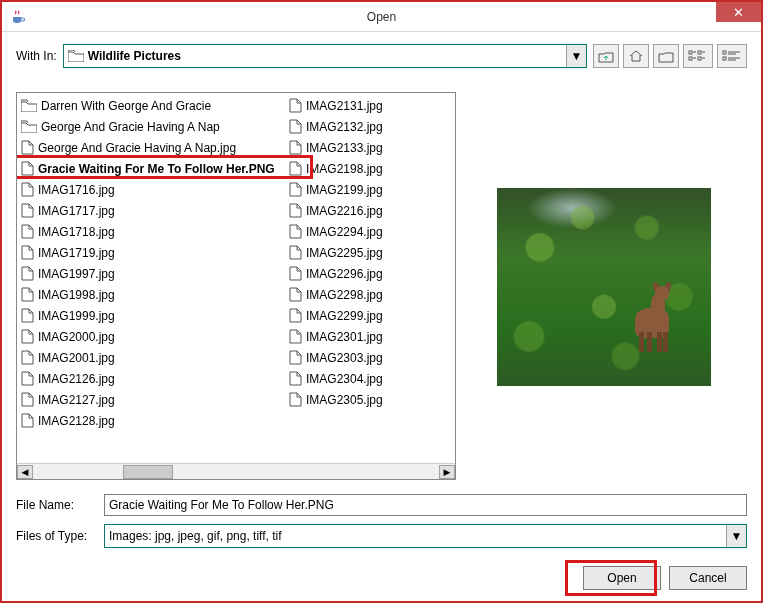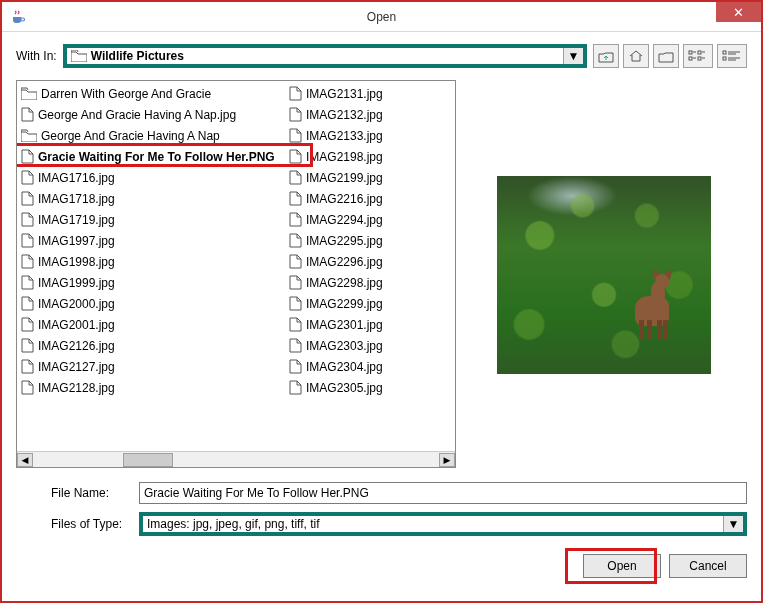--- a/index.html
+++ b/index.html
@@ -51,21 +51,21 @@
   }
   .row {
     display: flex;
     align-items: center;
     gap: 6px;
   }
   .label { white-space: nowrap; }
   .combo {
     flex: 1;
     height: 24px;
-    border: 4px solid #0f766e;
+    border: 1px solid #0f766e;
     background: #fff;
     display: flex;
     align-items: center;
     padding: 8px 4px;
     position: relative;
   }
   .combo .arrow {
     position: absolute;
     right: 0; top: 0; bottom: 0;
     width: 20px;
@@ -81,21 +81,21 @@
   }
   .tbtn {
     width: 26px; height: 24px;
     border: 1px solid #a0a0a0;
     background: #f0f0f0;
     display: flex;
     align-items: center;
     justify-content: center;
   }
   .file-area {
-    margin-top: 12px;
+    margin-top: 24px;
     display: flex;
     gap: 5px;
   }
   .list-wrap {
     border: 1px solid #888;
     background: #fff;
     width: 440px;
     height: 388px;
     display: flex;
     flex-direction: column;
@@ -239,21 +239,21 @@
   .deer .leg.l3 { left: 28px; }
   .deer .leg.l4 { left: 34px; }
 
   .bottom {
     margin-top: 14px;
     display: flex;
     flex-direction: column;
     gap: 8px;
   }
   .field-row { display:flex; align-items:center; gap: 8px; }
-  .field-row .label { width: 80px; margin-left: 35px; }
+  .field-row .label { width: 80px; }
   .txt {
     flex: 1;
     height: 22px;
     border: 1px solid #7a7a7a;
     padding: 0 4px;
     background: #fff;
     font-size: 12px;
   }
   .btn-row {
     display: flex;
@@ -354,49 +354,57 @@
               <div class="item">
                 <span>
                   <svg width="16" height="13" viewBox="0 0 16 13">
                     <path d="M0 3 h5 l2 2 h9 v8 h-16 z M0 3 v-2 h6 l1 2" fill="none" stroke="#555" stroke-width="1"></path>
                   </svg>
                 </span>
                 <span class="fname">Darren With George And Gracie</span>
               </div>
               <div class="item">
                 <span>
-                  <svg width="13" height="15" viewBox="0 0 13 15">
-                    <path d="M1 1 h7 l4 4 v9 h-11 z M8 1 v4 h4" fill="none" stroke="#555" stroke-width="1"></path>
-                  </svg>
-                </span>
-                <span class="fname">George And Gracie Having A Nap.jpg</span>
-              </div>
-              <div class="item">
-                <span>
                   <svg width="16" height="13" viewBox="0 0 16 13">
                     <path d="M0 3 h5 l2 2 h9 v8 h-16 z M0 3 v-2 h6 l1 2" fill="none" stroke="#555" stroke-width="1"></path>
                   </svg>
                 </span>
                 <span class="fname">George And Gracie Having A Nap</span>
               </div>
               <div class="item">
                 <span>
                   <svg width="13" height="15" viewBox="0 0 13 15">
                     <path d="M1 1 h7 l4 4 v9 h-11 z M8 1 v4 h4" fill="none" stroke="#555" stroke-width="1"></path>
                   </svg>
                 </span>
+                <span class="fname">George And Gracie Having A Nap.jpg</span>
+              </div>
+              <div class="item">
+                <span>
+                  <svg width="13" height="15" viewBox="0 0 13 15">
+                    <path d="M1 1 h7 l4 4 v9 h-11 z M8 1 v4 h4" fill="none" stroke="#555" stroke-width="1"></path>
+                  </svg>
+                </span>
                 <span class="fname" style="font-weight: bold;">Gracie Waiting For Me To Follow Her.PNG</span>
               </div>
               <div class="item">
                 <span>
                   <svg width="13" height="15" viewBox="0 0 13 15">
                     <path d="M1 1 h7 l4 4 v9 h-11 z M8 1 v4 h4" fill="none" stroke="#555" stroke-width="1"></path>
                   </svg>
                 </span>
                 <span class="fname">IMAG1716.jpg</span>
+              </div>
+              <div class="item">
+                <span>
+                  <svg width="13" height="15" viewBox="0 0 13 15">
+                    <path d="M1 1 h7 l4 4 v9 h-11 z M8 1 v4 h4" fill="none" stroke="#555" stroke-width="1"></path>
+                  </svg>
+                </span>
+                <span class="fname">IMAG1717.jpg</span>
               </div>
               <div class="item">
                 <span>
                   <svg width="13" height="15" viewBox="0 0 13 15">
                     <path d="M1 1 h7 l4 4 v9 h-11 z M8 1 v4 h4" fill="none" stroke="#555" stroke-width="1"></path>
                   </svg>
                 </span>
                 <span class="fname">IMAG1718.jpg</span>
               </div>
               <div class="item">

